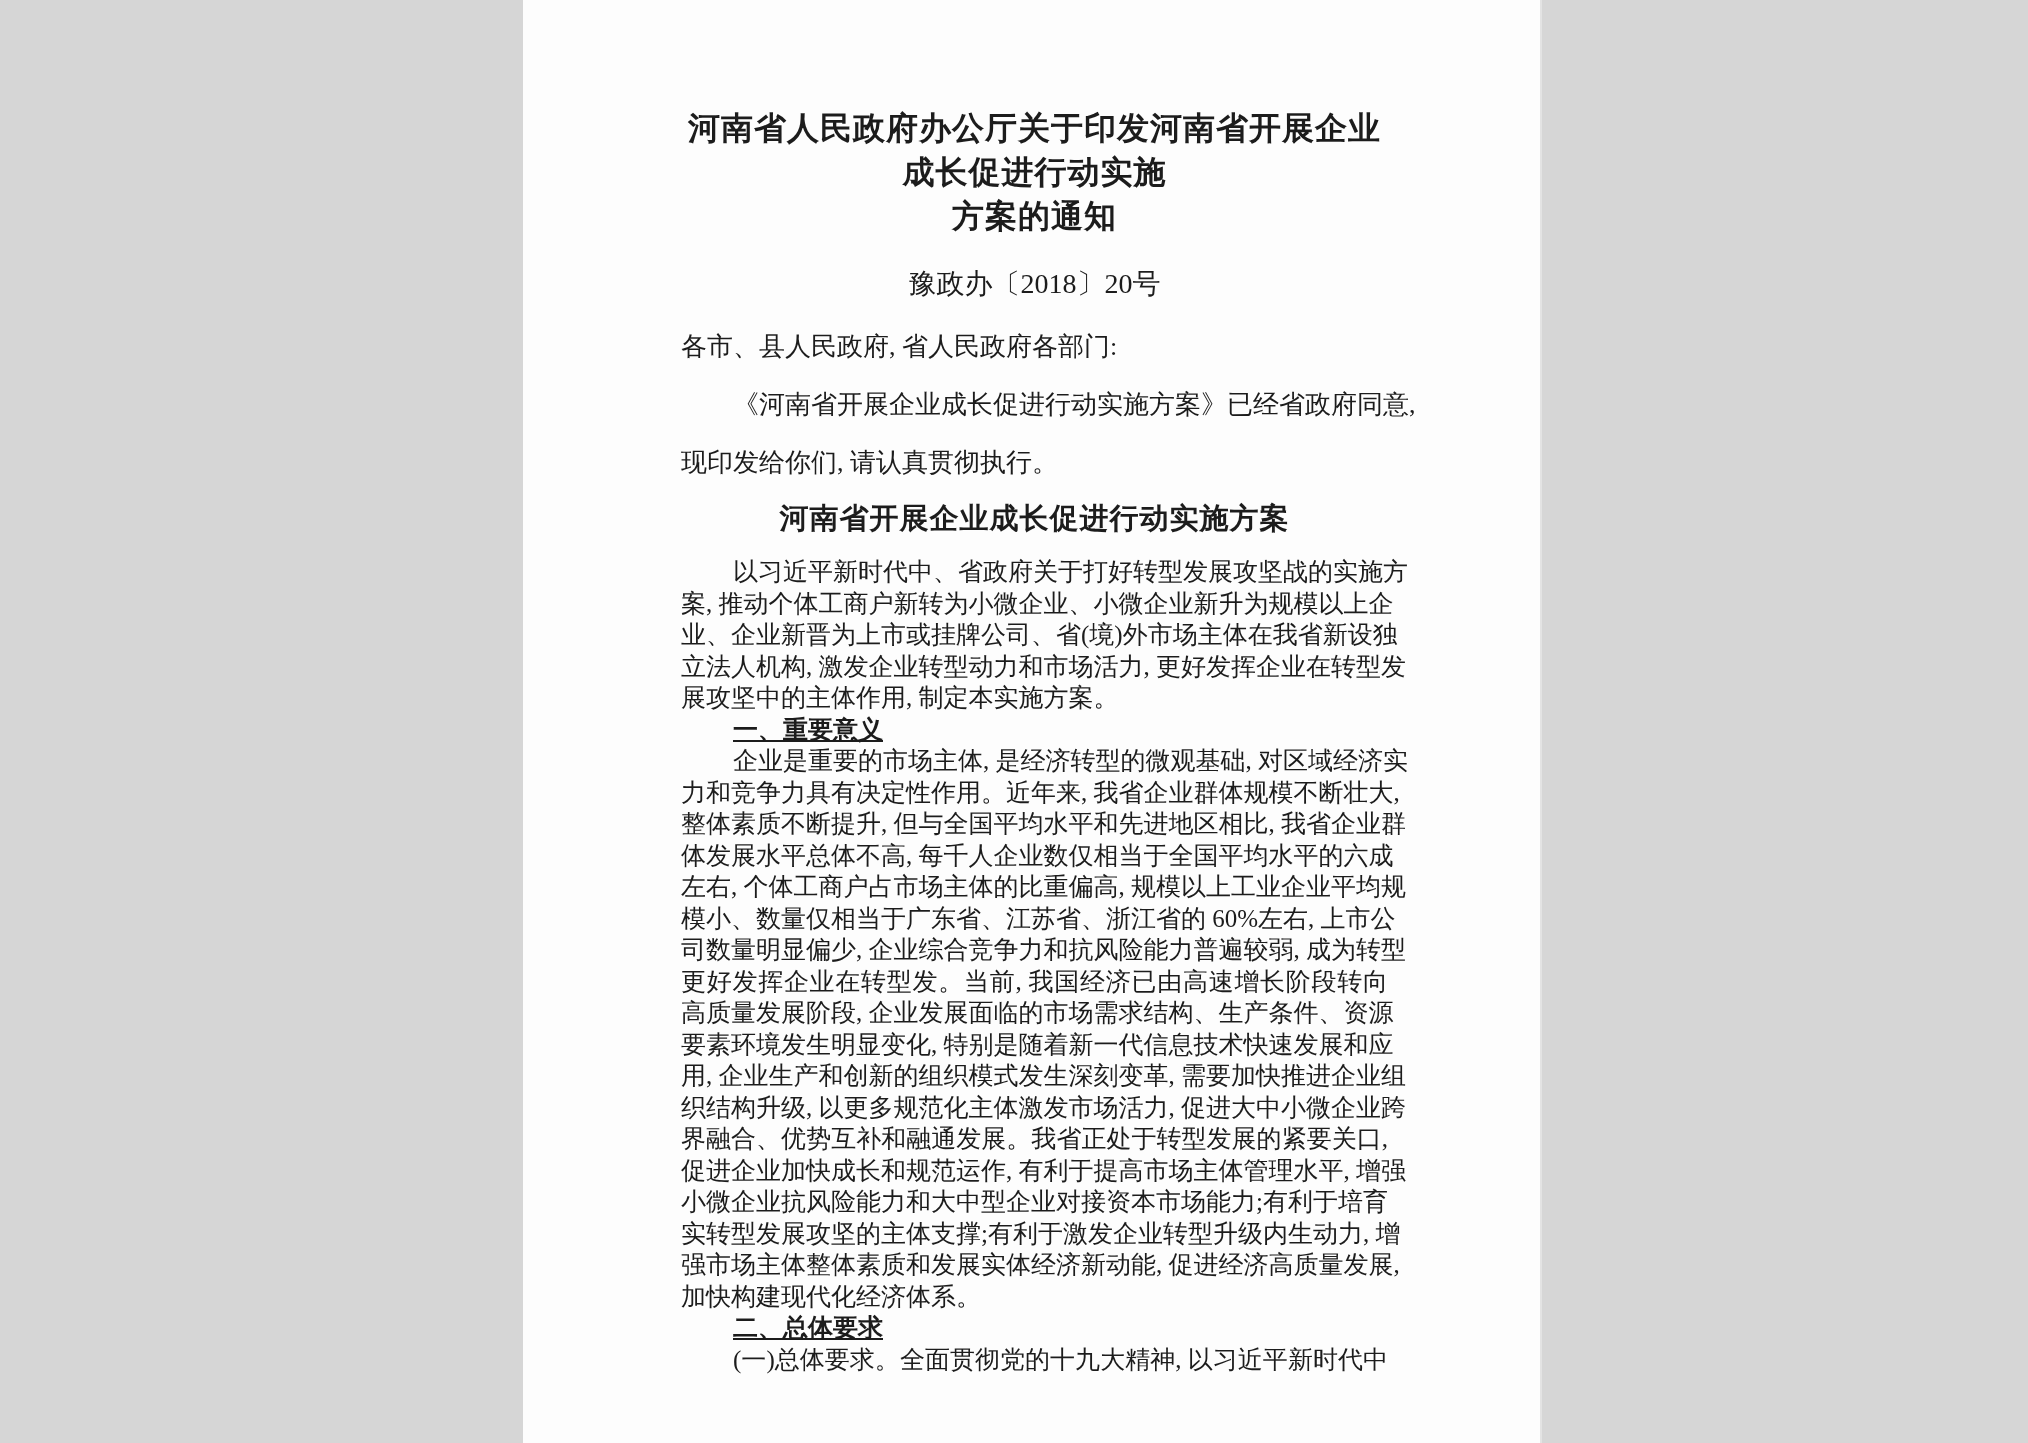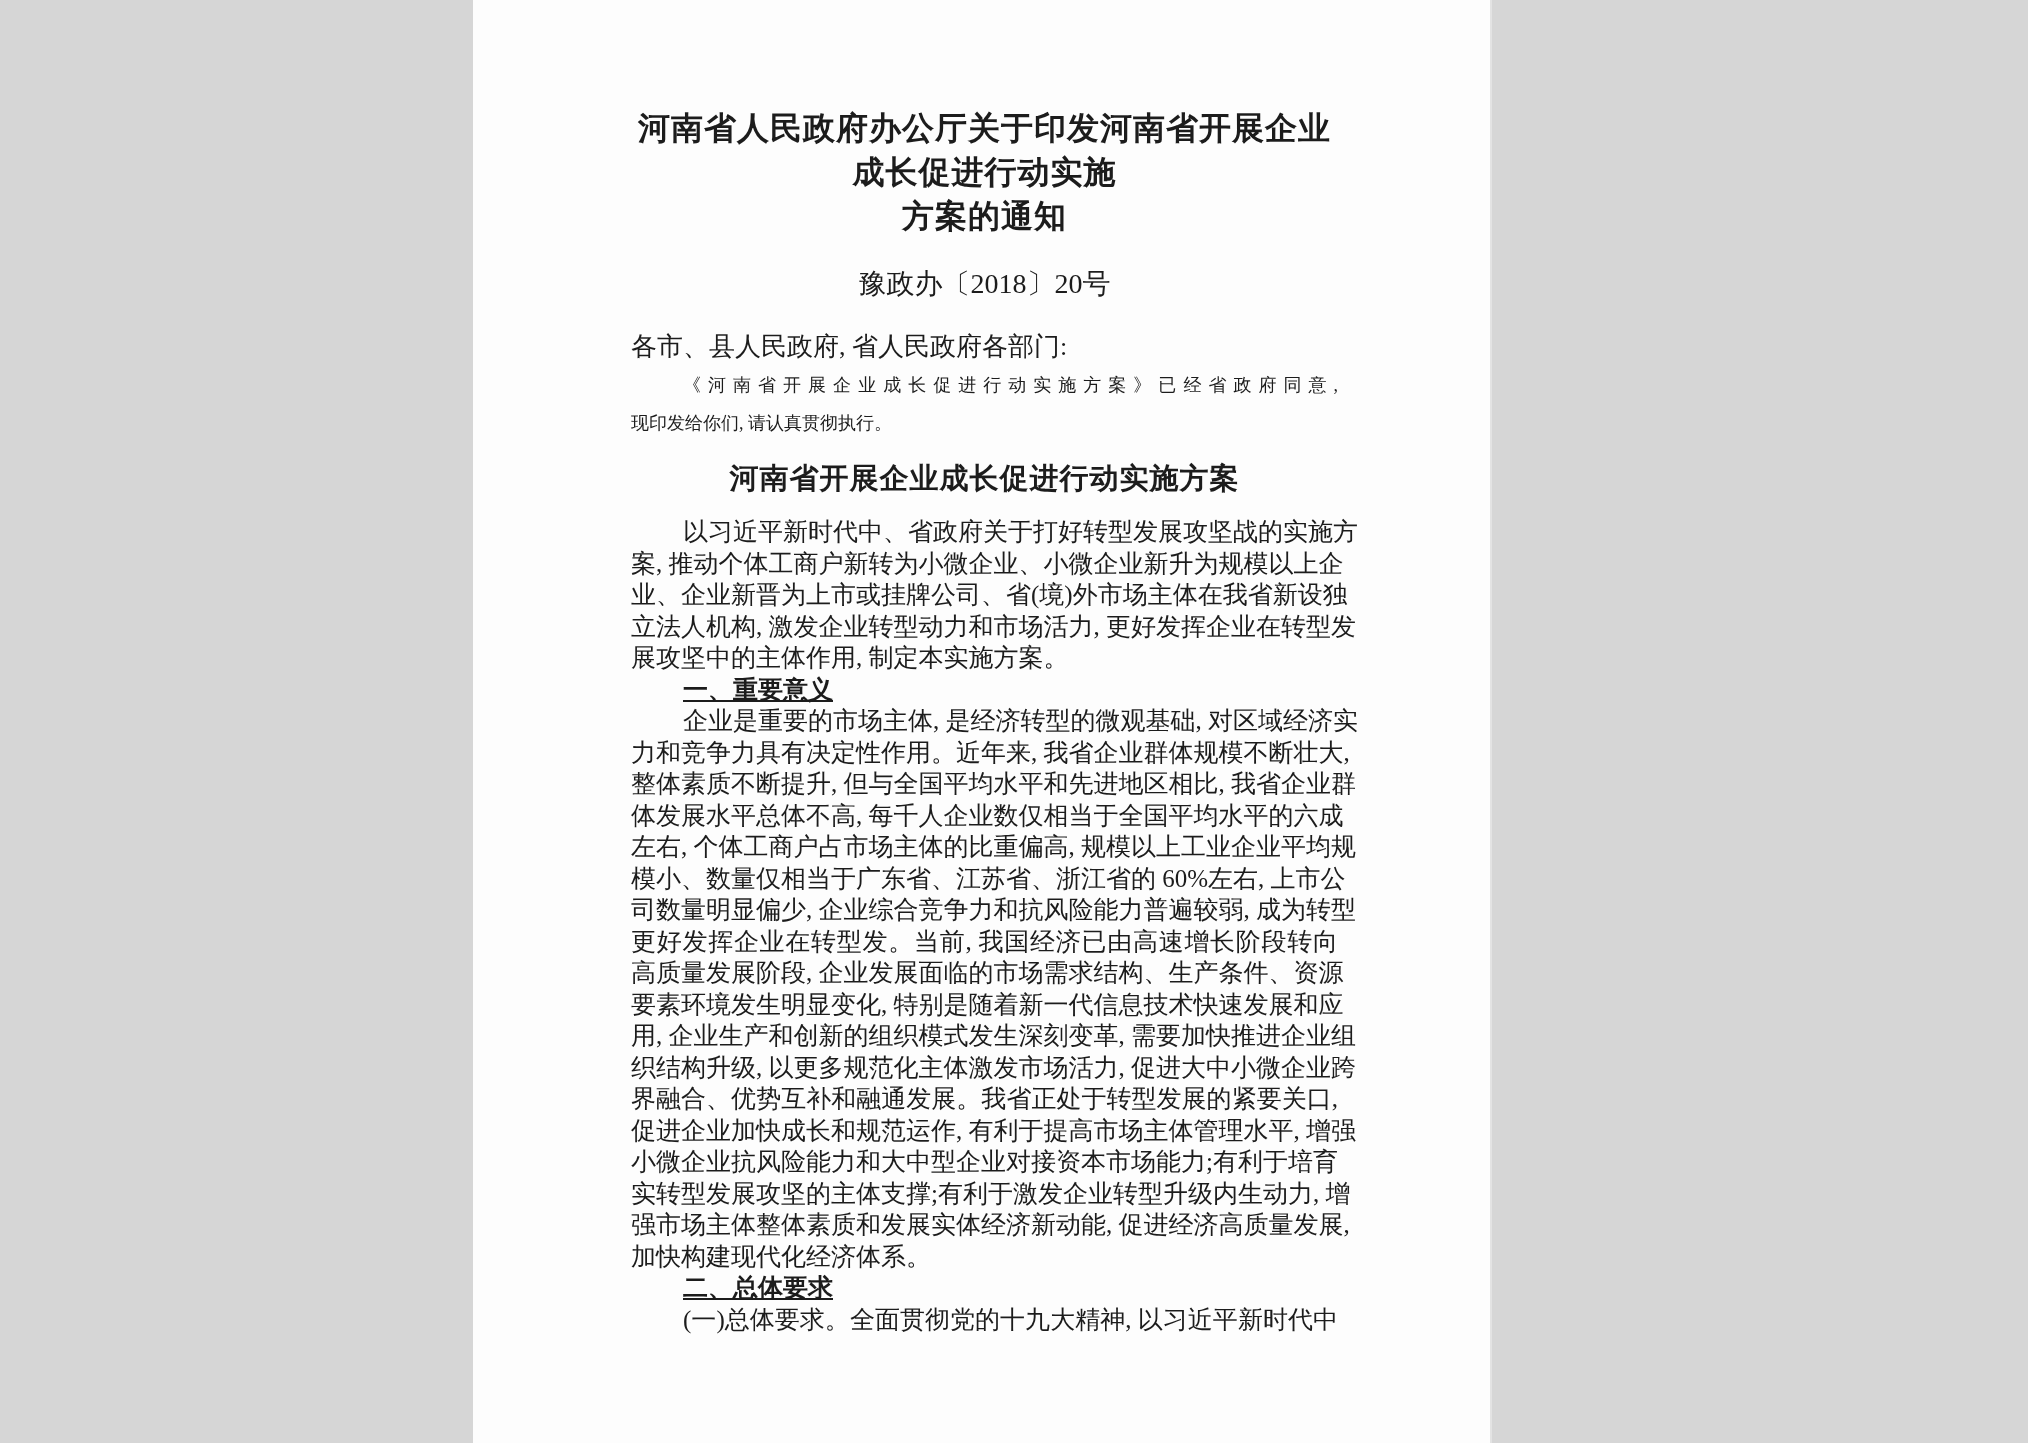--- a/index.html
+++ b/index.html
@@ -8,21 +8,21 @@
     background:#d6d6d6;
   }
   .canvas {
     position:relative;
     width:2028px; height:1443px;
     background: var(--canvas_bg, #d6d6d6);
     overflow:hidden;
   }
   .page {
     position:absolute;
-    left:473px; top:0;
+    left:523px; top:0;
     width:1019px; height:1443px;
     background: var(--page_bg, #fdfdfd);
     border-right:2px solid #e3e3e3;
     box-sizing:border-box;
   }
   .content {
     padding:106px 152px 0 158px;
     color: var(--text, #1c1c1c);
   }
   .doc-title {
@@ -37,22 +37,23 @@
     font-size:28px;
     line-height:36px;
     text-align:center;
   }
   .salutation {
     margin-top:26px;
     font-size:26px;
     line-height:38px;
   }
   .notice-lines .line {
-    font-size:18px;
+    font-size:26px;
     line-height:38px;
+    margin-top:20px;
   }
   .plan-title {
     margin-top:16px;
     font-size:29px;
     font-weight:bold;
     line-height:40px;
     text-align:center;
     letter-spacing:1px;
   }
   .body-lines {

